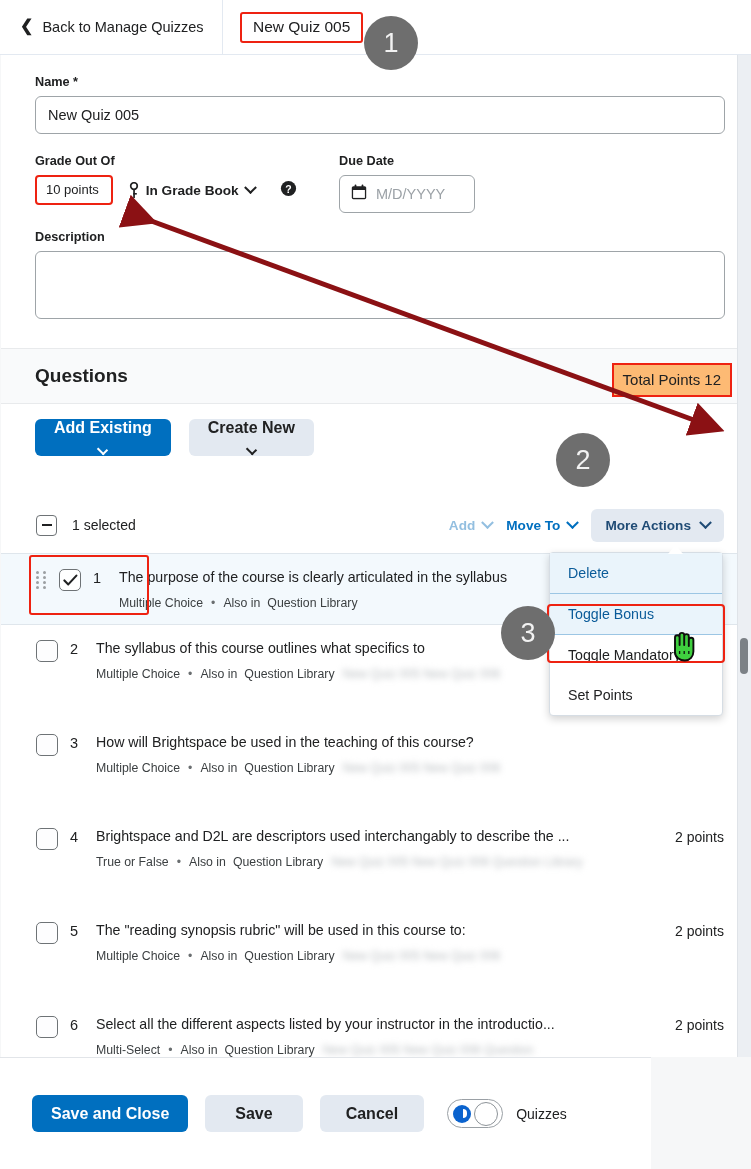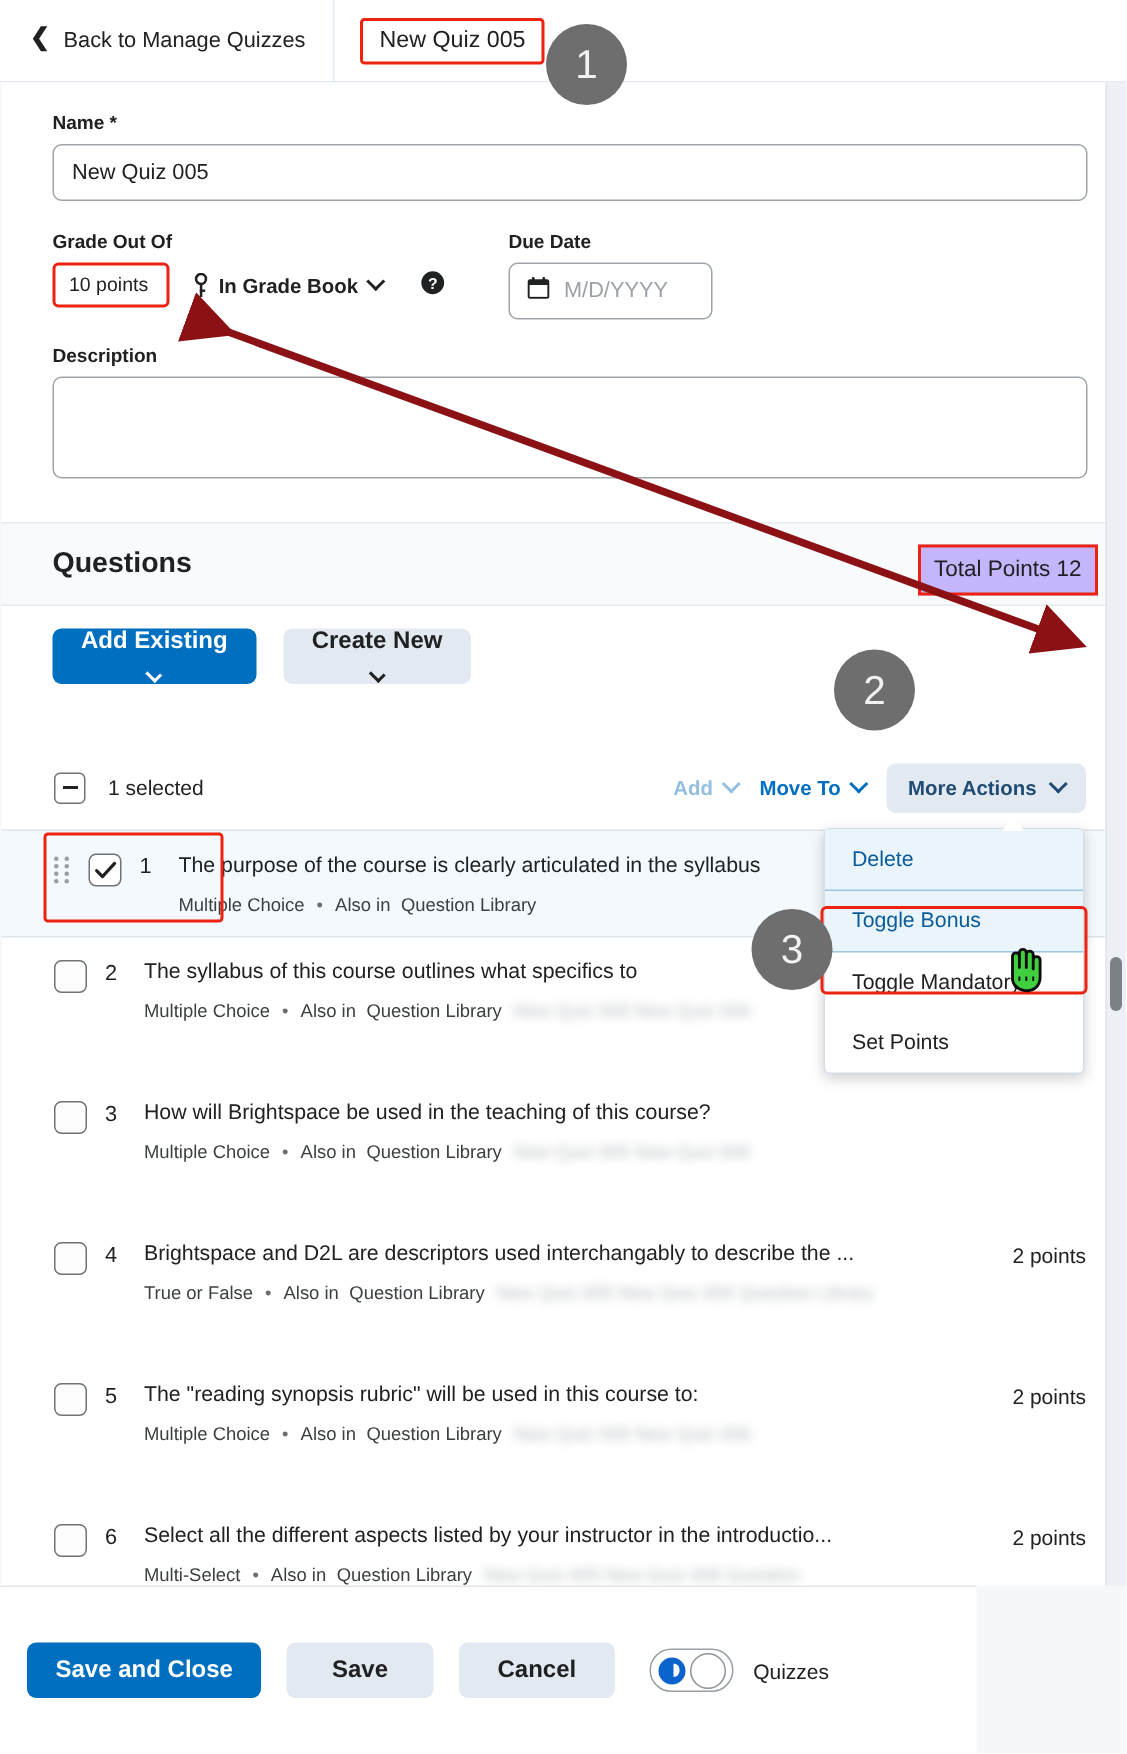--- a/index.html
+++ b/index.html
@@ -165,21 +165,21 @@
     display: inline-flex; align-items: center; justify-content: center; gap: 12px;
     height: 37px; padding: 0 19px; flex-direction: column;
   }
   .btn-primary { background: #006fbf; color: #fff; }
   .btn-subtle { background: #e3e9f1; color: #202122; }
 
   .total-points {
     position: absolute; right: 19px; top: 363px;
     border: 2px solid #ee2211;
     border-radius: 0;
-    background: #c4b5fd;
+    background: #fdba74;
     padding: 6px 9px 7px 9px;
     font-size: 15px; color: #202122;
     z-index: 6;
   }
 
   
   .seltoolbar {
     position: absolute; left: 0; top: 442px; width: 742px; height: 56px;
     display: flex; align-items: center;
     padding: 0 19px 0 35px;
@@ -321,21 +321,21 @@
     background: #7c8186; border-radius: 4px;
   }
 
   
   .bottombar {
     position: absolute; left: 0; bottom: 0;
     width: 651px; height: 112px;
     background: #ffffff;
     border-top: 1px solid #e2e5e9;
     display: flex; align-items: center;
-    padding-left: 18px;
+    padding-left: 32px;
     gap: 17px;
   }
   .toggle-wrap { display: flex; align-items: center; gap: 13px; margin-left: 6px; }
   .toggle {
     width: 56px; height: 29px;
     border: 1px solid #9aa0a5;
     border-radius: 16px;
     background: #fff;
     display: flex; align-items: center;
     padding: 0 3px;

